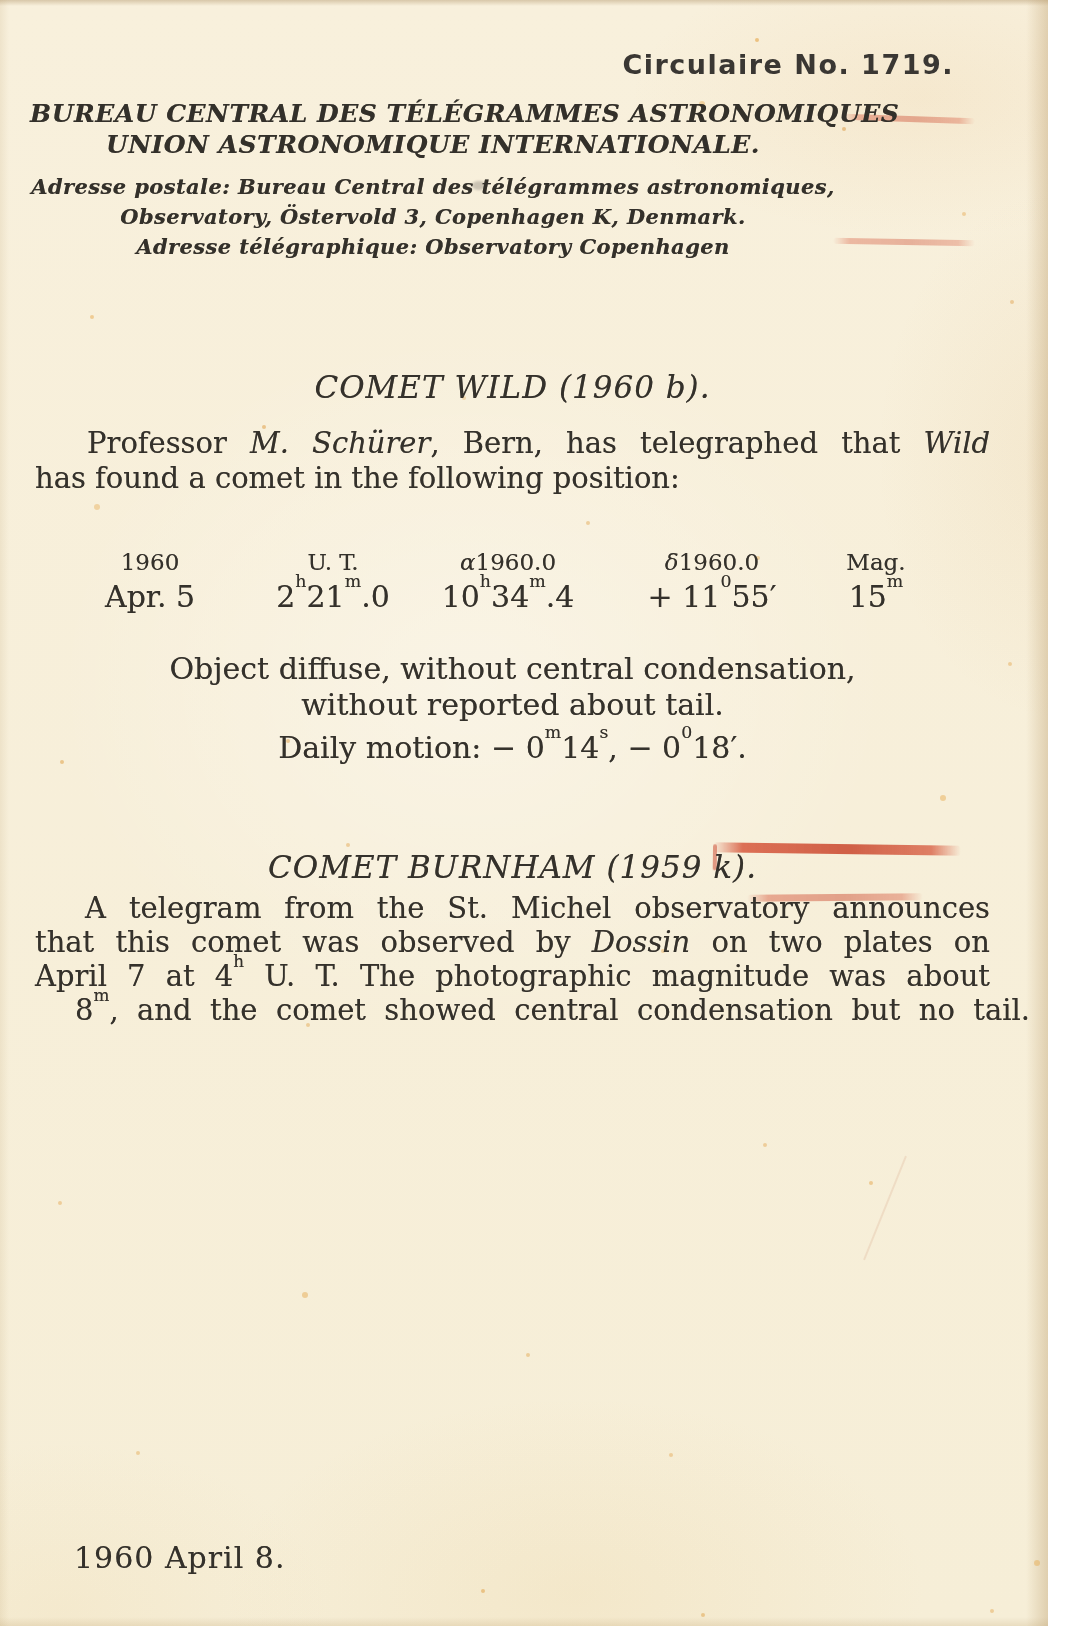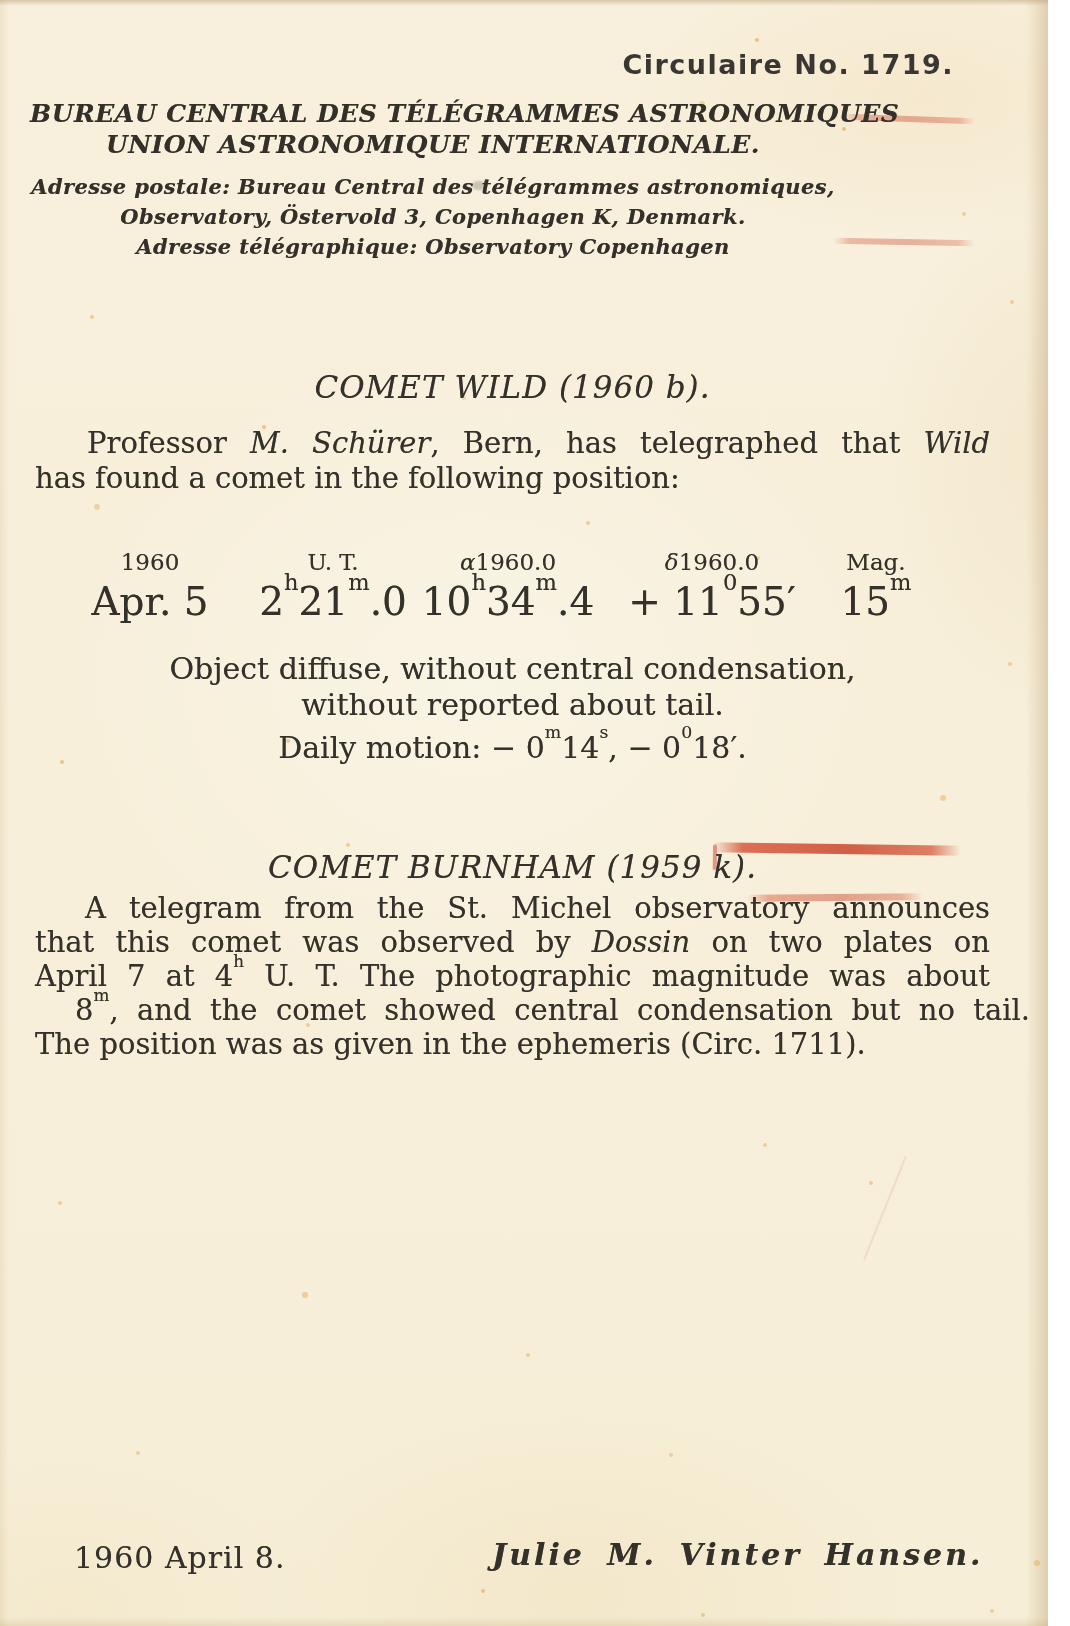--- a/index.html
+++ b/index.html
@@ -76,21 +76,21 @@
   .burn-title{top:849px;}
   .bl0{top:891px;text-indent:50px;}
   .bl1{top:925px;}
   .bl2{top:959px;}
   .bl3{top:993px;margin-left:40px;}
   .bl4{top:1027px;text-align:left;text-align-last:auto;}
 
   .obs-table{position:absolute;left:35px;top:0;width:955px;height:0;}
   .tcell{position:absolute;transform:translateX(-50%);white-space:nowrap;}
   .th{top:549px;font-size:23px;}
-  .td{top:579px;font-size:39px;}
+  .td{top:579px;font-size:30px;}
   .c0{left:115px;}.c1{left:298px;}.c2{left:473px;}.c3{left:677px;}.c4{left:841px;}
 
   sup{font-size:58%;line-height:0;position:relative;top:-.5em;letter-spacing:0;}
 
   .footer-date{position:absolute;left:74px;top:1540px;font-size:30px;letter-spacing:1px;white-space:nowrap;}
   .signature{position:absolute;left:492px;top:1537px;font-size:30px;font-weight:bold;font-style:italic;
     letter-spacing:3px;word-spacing:9px;white-space:nowrap;}
 </style>
 </head>
 <body>
@@ -138,17 +138,15 @@
 
   <div class="block body-line center note1 ink">Object diffuse, without central condensation,</div>
   <div class="block body-line center note2 ink">without reported about tail.</div>
   <div class="block body-line center daily ink">Daily motion: − 0<sup>m</sup>14<sup>s</sup>, − 0<sup>0</sup>18′.</div>
 
   <div class="block section-title burn-title ink">COMET BURNHAM (1959 k).</div>
   <div class="block body-line jline bl1 ink">that this comet was observed by <i>Dossin</i> on two plates on</div>
   <div class="block body-line jline bl0 ink">A telegram from the St. Michel observatory announces</div>
   <div class="block body-line jline bl2 ink">April 7 at 4<sup>h</sup> U. T. The photographic magnitude was about</div>
   <div class="block body-line jline bl3 ink">8<sup>m</sup>, and the comet showed central condensation but no tail.</div>
-  <div class="block body-line bl4 ink">The position was as given in the ephemeris (Circ. 1711).</div>
 
   <div class="footer-date ink">1960 April 8.</div>
-  <div class="signature ink">Julie M. Vinter Hansen.</div>
 </div>
 
 </body></html>

